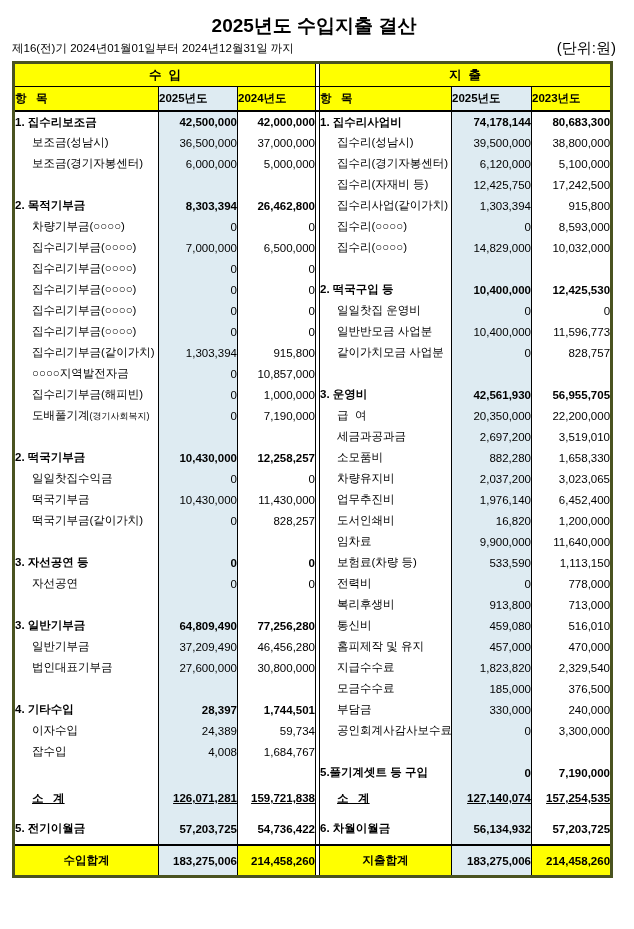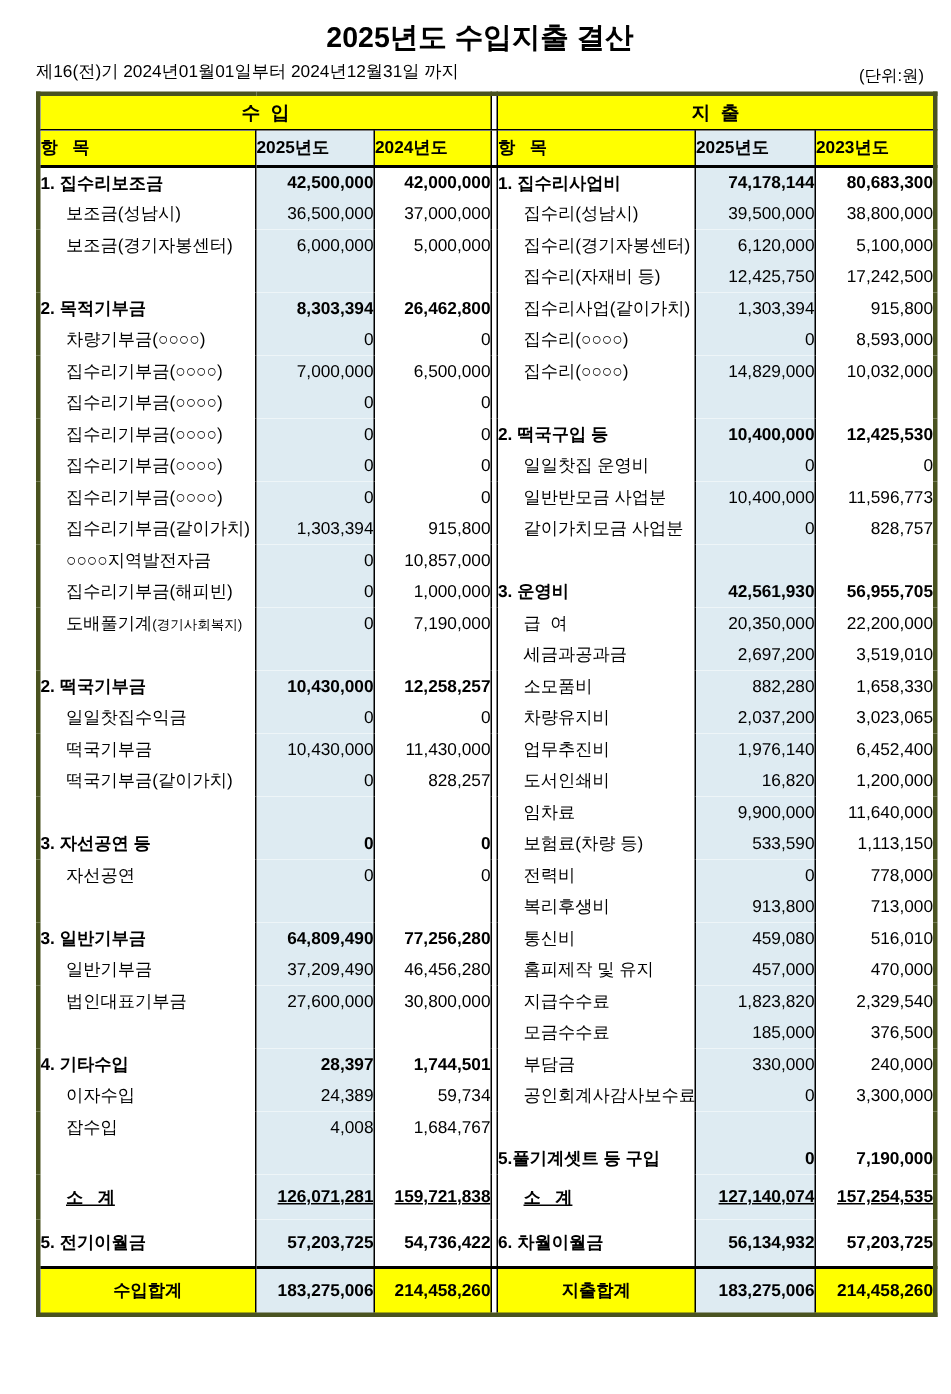--- a/index.html
+++ b/index.html
@@ -1,25 +1,25 @@
 <!DOCTYPE html>
 <html><head>
 <meta charset="utf-8">
 <style>
   html,body{margin:0;padding:0;background:#fff;}
   .page{
     width:634px;height:929px;box-sizing:border-box;
-    padding:8px 18px 0 24px;background:#fff;
+    padding:8px 18px 0 12px;background:#fff;
     font-family:"Liberation Sans","DejaVu Sans",sans-serif;color:#000;
     overflow:hidden;
   }
   .title{font-size:19px;font-weight:bold;text-align:center;line-height:24px;margin-top:6px;}
   .sub-line{font-size:11.5px;line-height:19px;margin-top:1px;white-space:pre;}
   .sub-row{display:flex;justify-content:space-between;align-items:flex-end;}
-  .unit{font-size:11px;text-align:right;}
+  .unit{font-size:15px;text-align:right;}
   table.main{
     border-collapse:collapse;table-layout:fixed;width:598px;margin-top:3px;
     border:3px solid #4a5320;
   }
   table.main td{
     font-size:11.5px;padding:0;overflow:hidden;white-space:pre;
     vertical-align:middle;
   }
   
   td.lab{border-right:1px solid #000;text-align:left;padding-left:3px;}

